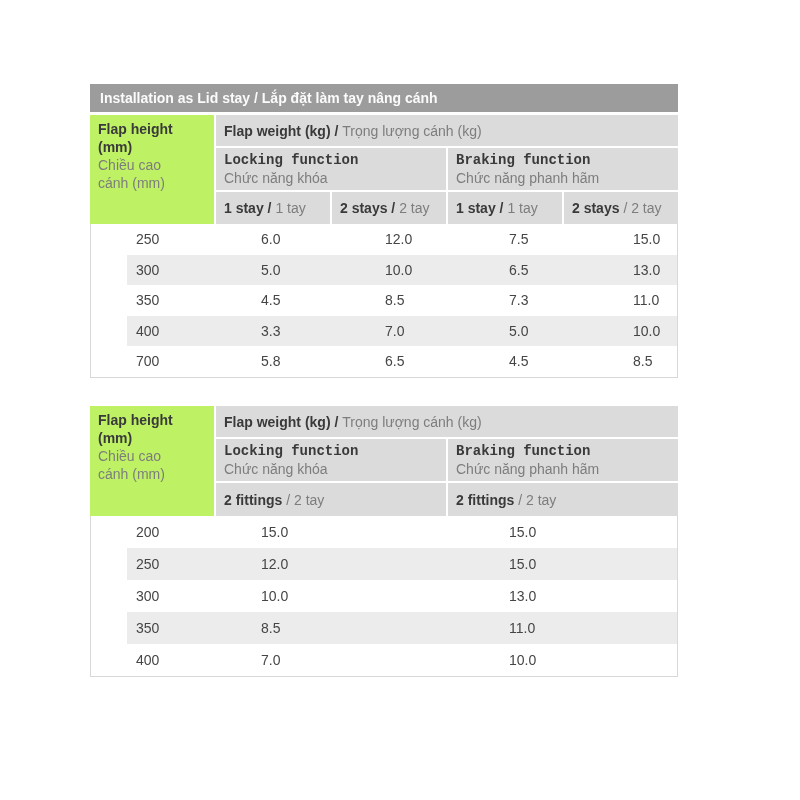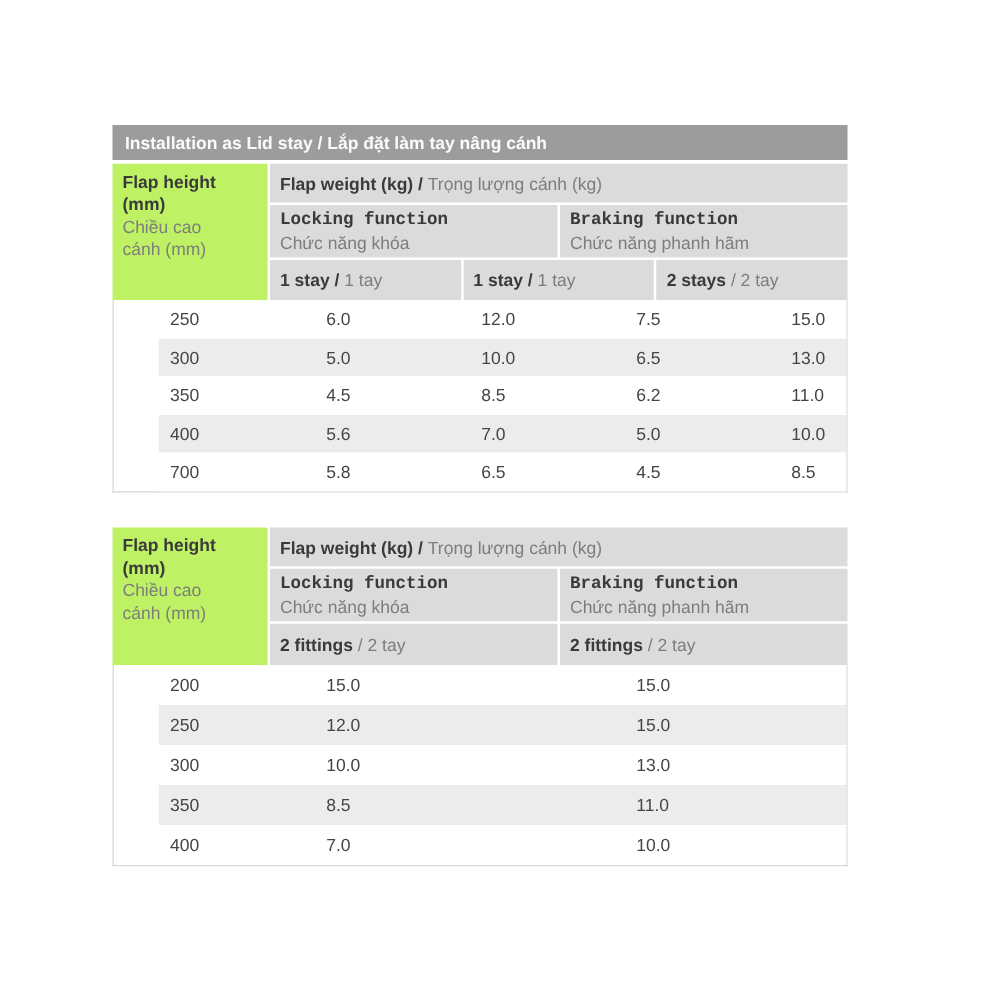--- a/index.html
+++ b/index.html
@@ -1,20 +1,20 @@
 <!DOCTYPE html>
 <html><head>
 <meta charset="utf-8">
 <style>
   * { margin:0; padding:0; box-sizing:border-box; }
   html,body { width:800px; height:800px; background:#ffffff;
     font-family:"Liberation Sans", sans-serif; }
   .page { position:relative; width:800px; height:800px; background:#ffffff; overflow:hidden; }
 
-  .spec-table { position:absolute; width:588px;margin-top:16px; }
+  .spec-table { position:absolute; width:588px; }
   #lid-table  { left:90px; top:84px; }
   #flap-table { left:90px; top:403px; }
 
   .title-bar { background:#9c9c9c; color:#fbfbfb; font-weight:bold;
     font-size:14px; padding-left:10px; }
   .title-bar.one-line { height:28px; line-height:28px; }
   .title-bar.two-line { height:44px; padding-top:4px; line-height:19px; }
 
   .thead { display:flex; margin-top:3px; }
   .col1-cell { width:124px; margin-right:2px; background:#bef264;
@@ -81,20 +81,25 @@
             <span class="vi">Chức năng phanh hãm</span>
           </div>
         </div>
         <div class="hdr-row row-cols">
           <div class="hdr-cell">
             <span class="en">1 stay /</span>
               <span class="sp"> </span>
             <span class="vi">1 tay</span>
           </div>
           <div class="hdr-cell">
+            <span class="en">2 stays /</span>
+              <span class="sp"> </span>
+            <span class="vi">2 tay</span>
+          </div>
+          <div class="hdr-cell">
             <span class="en">1 stay /</span>
               <span class="sp"> </span>
             <span class="vi">1 tay</span>
           </div>
           <div class="hdr-cell">
             <span class="en">2 stays</span>
               <span class="sp"> </span>
             <span class="vi">/ 2 tay</span>
           </div>
         </div>
@@ -113,26 +118,26 @@
         <div class="data-cell">300</div>
         <div class="data-cell">5.0</div>
         <div class="data-cell">10.0</div>
         <div class="data-cell">6.5</div>
         <div class="data-cell">13.0</div>
       </div>
       <div class="data-row">
         <div class="data-cell">350</div>
         <div class="data-cell">4.5</div>
         <div class="data-cell">8.5</div>
-        <div class="data-cell">6.2</div>
+        <div class="data-cell">7.3</div>
         <div class="data-cell">11.0</div>
       </div>
       <div class="data-row alt">
         <div class="data-cell">400</div>
-        <div class="data-cell">5.6</div>
+        <div class="data-cell">3.3</div>
         <div class="data-cell">7.0</div>
         <div class="data-cell">5.0</div>
         <div class="data-cell">10.0</div>
       </div>
       <div class="data-row">
         <div class="data-cell">700</div>
         <div class="data-cell">5.8</div>
         <div class="data-cell">6.5</div>
         <div class="data-cell">4.5</div>
         <div class="data-cell">8.5</div>

